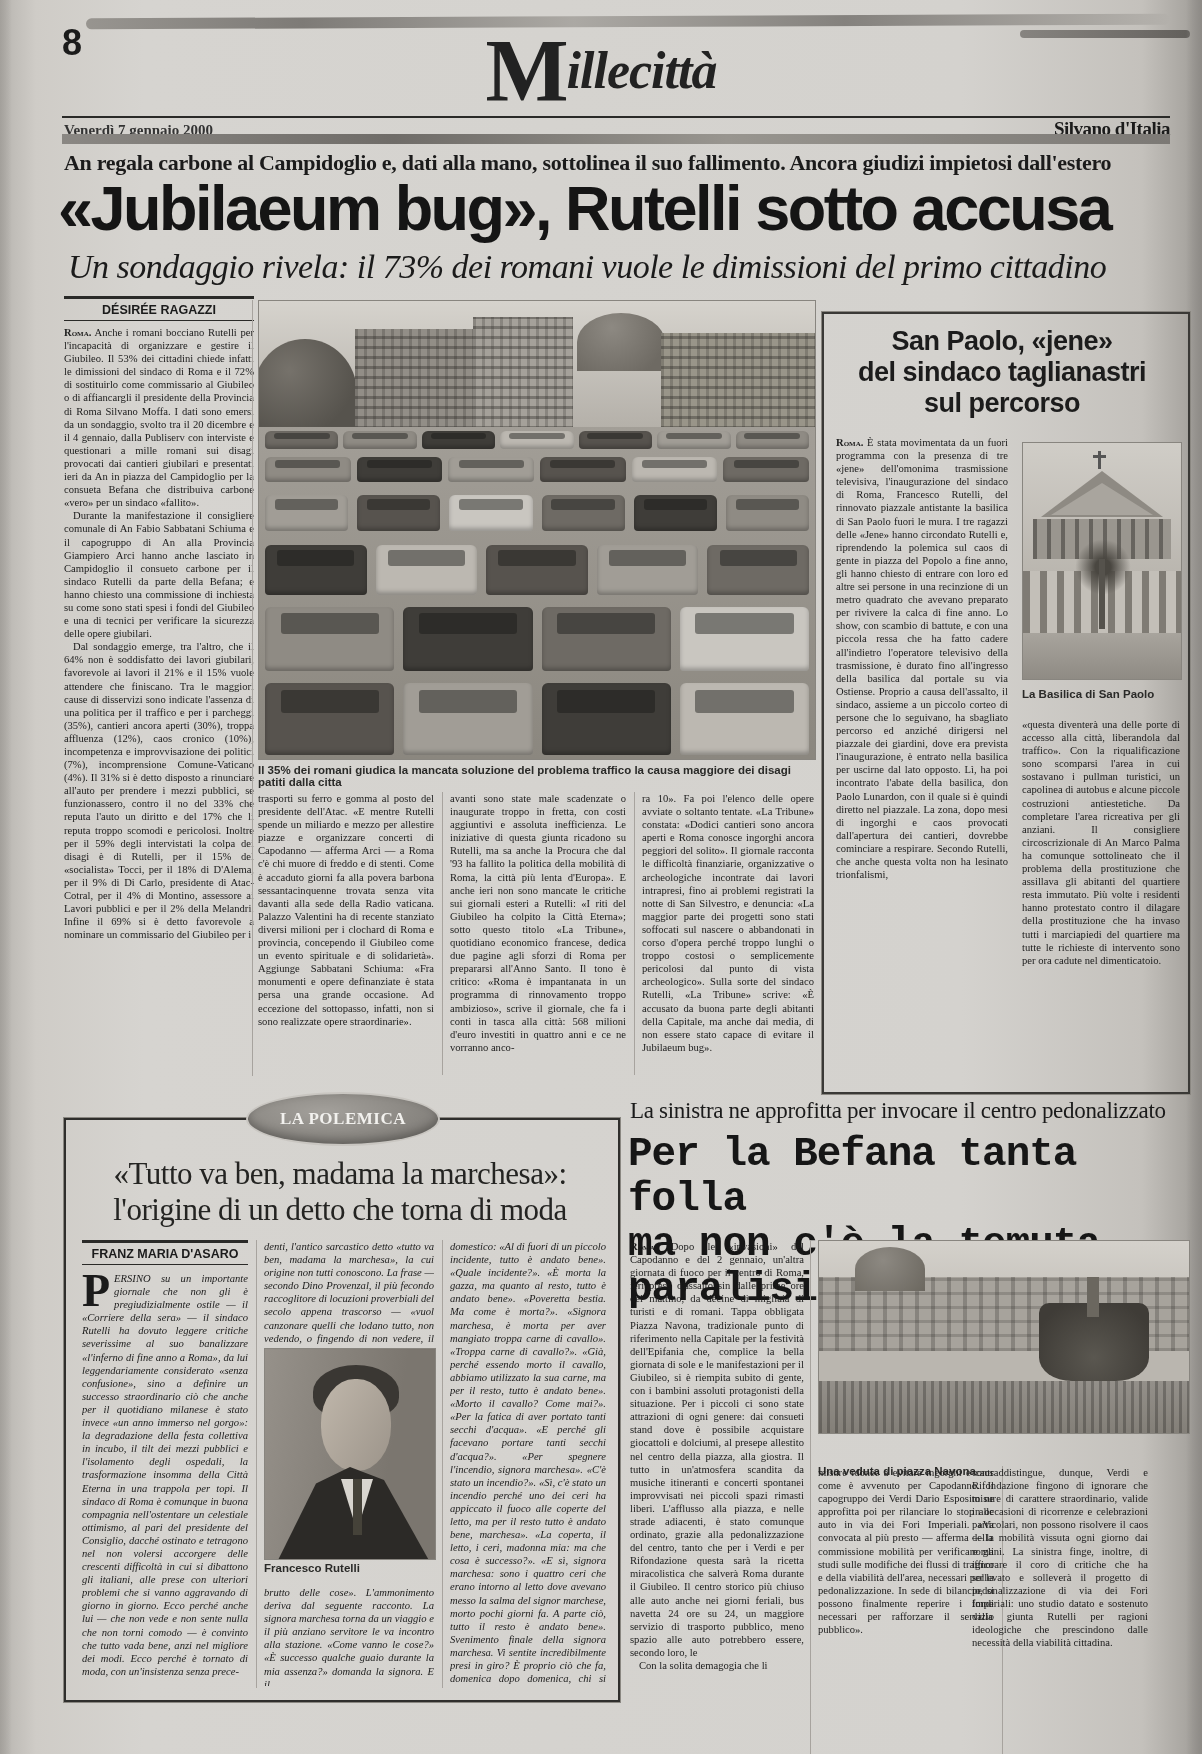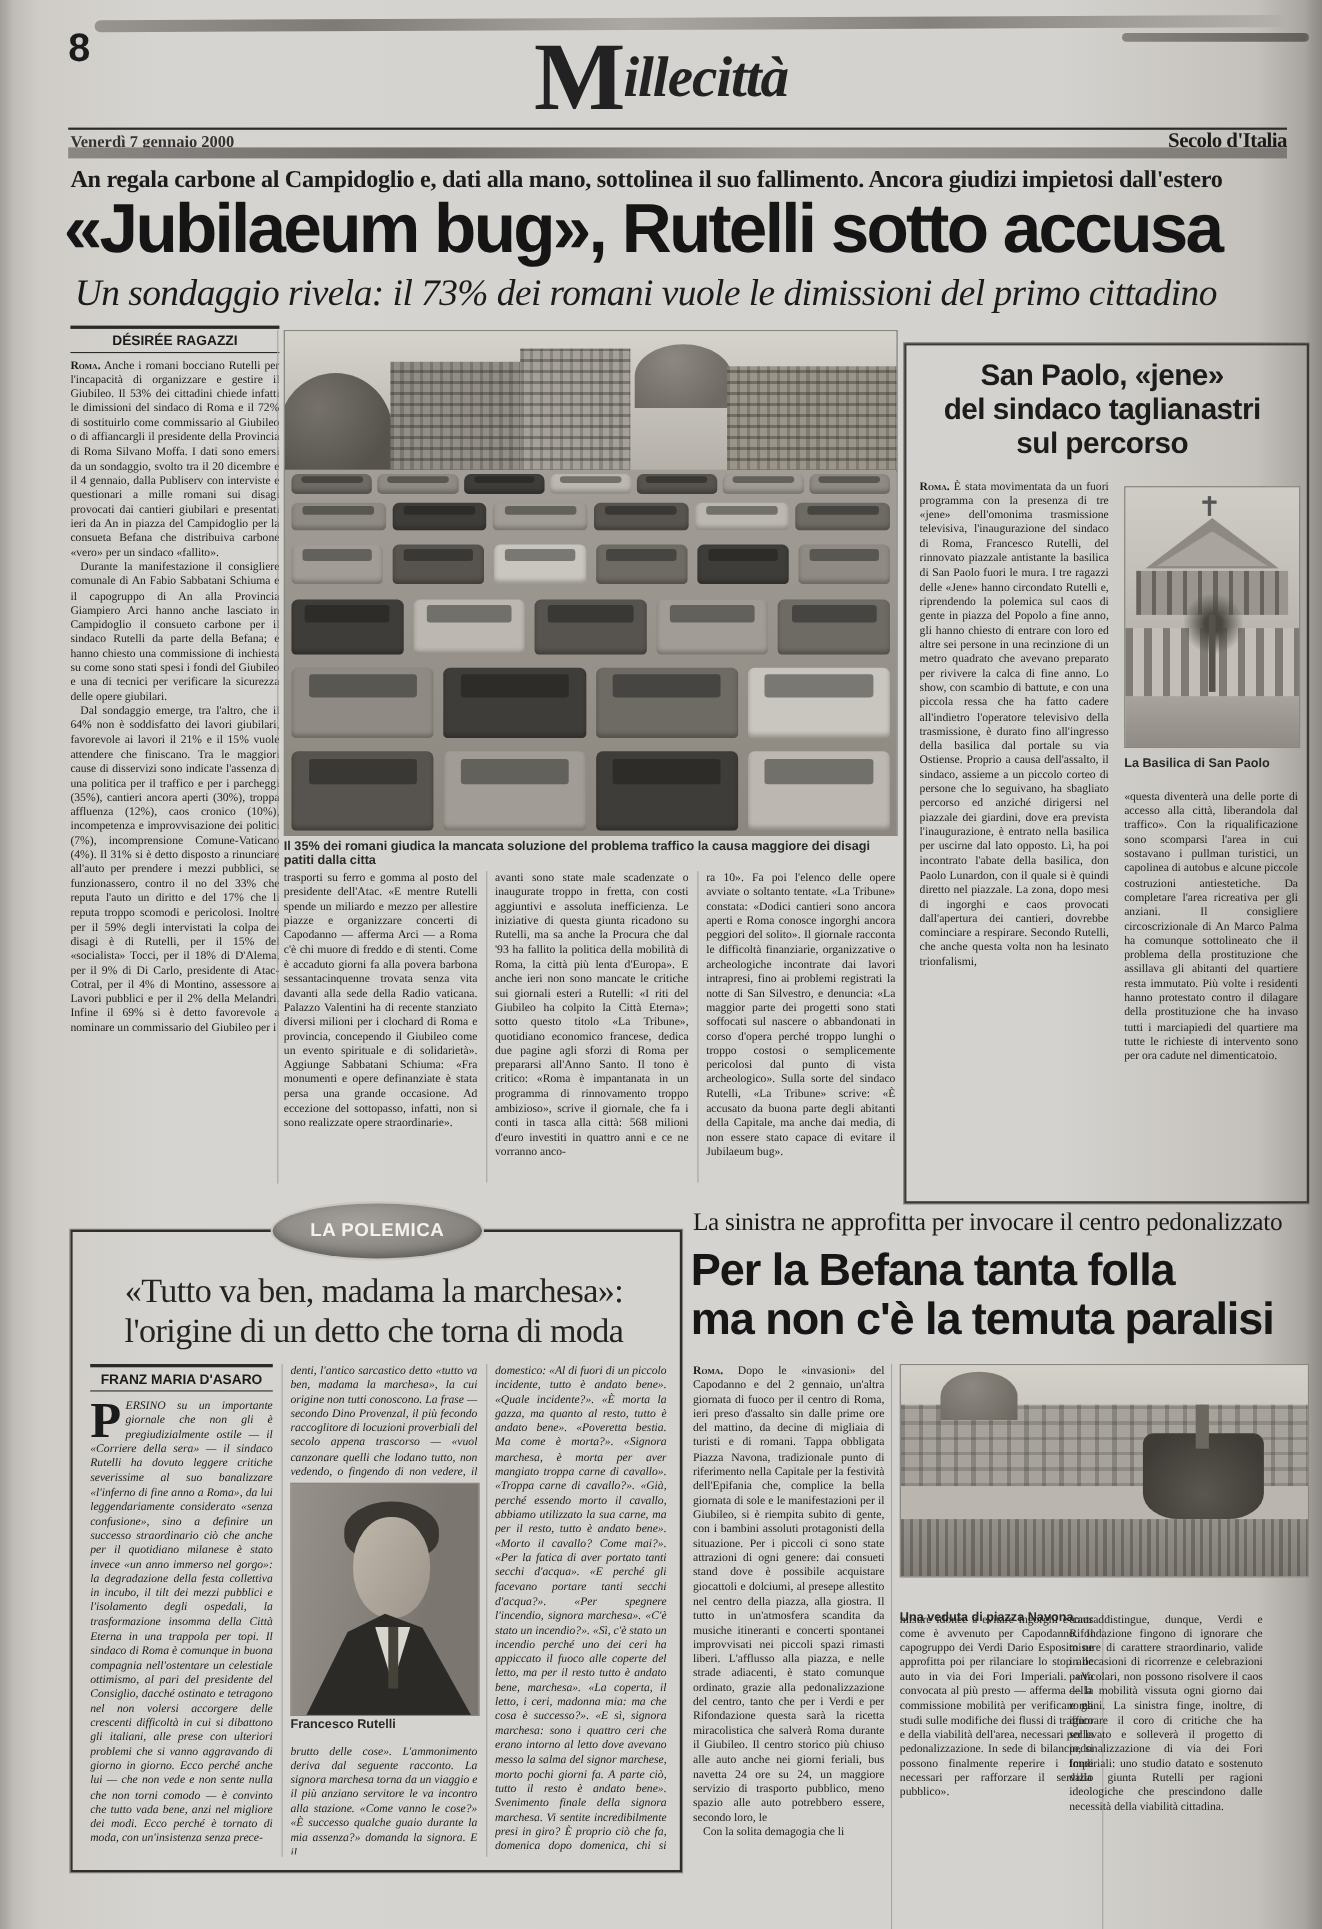--- a/index.html
+++ b/index.html
@@ -62,34 +62,34 @@
   .cross::after{content:"";position:absolute;left:-5px;top:4px;width:13px;height:3px;background:#555;}
   .loggia{position:absolute;left:10px;top:76px;width:138px;height:40px;background-color:#9a968f;background-image:repeating-linear-gradient(90deg,rgba(40,38,35,.45) 0 4px,transparent 4px 14px);}
   .colonnade{position:absolute;left:0;top:128px;width:100%;height:62px;background:repeating-linear-gradient(90deg,#7f7b74 0 7px,#c3bfb8 7px 17px);}
   .palm{position:absolute;left:52px;top:96px;width:56px;height:56px;background:radial-gradient(circle,#4a4741 20%,rgba(74,71,65,.0) 70%);}
   .palm::after{content:"";position:absolute;left:24px;top:20px;width:6px;height:70px;background:#55524c;}
   .bas-ground{position:absolute;left:0;bottom:0;width:100%;height:46px;background:linear-gradient(#a8a49d,#8f8b84);}
   
   .polbox{border:2px solid #2f2e2c;box-shadow:0 0 0 1px #8a8781;}
   .badge{background:radial-gradient(ellipse at 40% 35%,#a3a09b,#77746f);border-radius:50%;
          display:flex;align-items:center;justify-content:center;
-         font-family:Liberation Sans, sans-serif;font-weight:bold;font-size:17px;color:#f2f1ee;letter-spacing:.5px;
+         font-family:Liberation Serif, serif;font-weight:bold;font-size:17px;color:#f2f1ee;letter-spacing:.5px;
          box-shadow:0 0 0 2px #c9c6c1, inset 0 -4px 8px rgba(0,0,0,.25);}
   .pol-headline{font-size:31px;line-height:36px;text-align:center;letter-spacing:-.5px;color:#242422;}
   .dropcap{float:left;font-size:46px;line-height:38px;font-weight:bold;font-style:normal;padding-right:4px;}
   
   .port-bg{position:absolute;inset:0;background:linear-gradient(100deg,#96918a,#7b766f 70%);}
   .hair{position:absolute;left:48px;top:16px;width:86px;height:54px;border-radius:50% 50% 40% 40%;background:#3a3733;}
   .face{position:absolute;left:56px;top:30px;width:70px;height:92px;border-radius:48%;background:linear-gradient(120deg,#c0b7ab,#9c948a);}
   .suit{position:absolute;left:0;bottom:0;width:100%;height:92px;background:#2c2a27;clip-path:polygon(8% 100%,30% 18%,50% 0,70% 14%,96% 100%);}
   .shirt{position:absolute;left:76px;bottom:28px;width:32px;height:52px;background:#d8d5cf;clip-path:polygon(50% 100%,0 0,100% 0);}
   .tie{position:absolute;left:88px;bottom:24px;width:9px;height:56px;background:#454239;}
   
   .bef-overline{font-size:23px;letter-spacing:-.3px;}
-  .bef-headline{font-family:Liberation Sans, sans-serif;font-weight:bold;font-size:41px;line-height:45px;letter-spacing:-1px;color:#161616;}
+  .bef-headline{font-family:Liberation Mono, monospace;font-weight:bold;font-size:41px;line-height:45px;letter-spacing:-1px;color:#161616;}
   .nav-sky{position:absolute;inset:0;background:linear-gradient(#d4d1cb,#bab6af 55%);}
   .nav-bld{position:absolute;left:0;top:36px;width:100%;height:74px;background-color:#a7a39c;background-image:repeating-linear-gradient(90deg,rgba(40,38,35,.25) 0 4px,transparent 4px 16px),repeating-linear-gradient(0deg,rgba(40,38,35,.2) 0 3px,transparent 3px 14px);}
   .nav-dome{position:absolute;left:36px;top:6px;width:70px;height:44px;border-radius:50% 50% 0 0;background:radial-gradient(circle at 40% 30%,#8d8982,#6b675f);}
   .fountain{position:absolute;left:220px;top:62px;width:110px;height:78px;background:radial-gradient(ellipse at 50% 70%,#5a5750,#3f3c37 80%);border-radius:10px 10px 30% 30%;}
   .fountain::after{content:"";position:absolute;left:48px;top:-26px;width:12px;height:40px;background:#6b675f;}
   .crowd{position:absolute;left:0;bottom:0;width:100%;height:52px;
          background:linear-gradient(#94908a,#837f78),repeating-linear-gradient(90deg,rgba(20,19,17,.25) 0 3px,transparent 3px 8px);
          background-blend-mode:multiply;}
   .edge-r{top:0;right:0;width:16px;height:100%;background:linear-gradient(90deg,rgba(0,0,0,0),#8d8a86);}
   .edge-l{top:0;left:0;width:12px;height:100%;background:linear-gradient(90deg,#a3a09b,rgba(0,0,0,0));}
@@ -103,21 +103,21 @@
   <div class="abs streak s2"></div>
   <div class="abs edge-l"></div>
   <div class="abs edge-r"></div>
 
   <div class="abs pagenum">8</div>
   <div class="abs masthead">
     <span class="m-big">M</span><span class="m-rest">illecittà</span>
   </div>
   <div class="abs rule-thin rule-masthead"></div>
   <div class="abs dateline">Venerdì 7 gennaio 2000</div>
-  <div class="abs paper-name">Secolo d'Italia</div>
+  <div class="abs paper-name">Silvano d'Italia</div>
   <div class="abs bar-double"></div>
 
   <div class="abs kicker">An regala carbone al Campidoglio e, dati alla mano, sottolinea il suo fallimento. Ancora giudizi impietosi dall'estero</div>
   <div class="abs headline">«Jubilaeum bug», Rutelli sotto accusa</div>
   <div class="abs subhead">Un sondaggio rivela: il 73% dei romani vuole le dimissioni del primo cittadino</div>
 
   <div class="abs" style="top:296px;left:64px;width:190px;">
     <div class="bylinebox">DÉSIRÉE RAGAZZI</div>
   </div>
 

